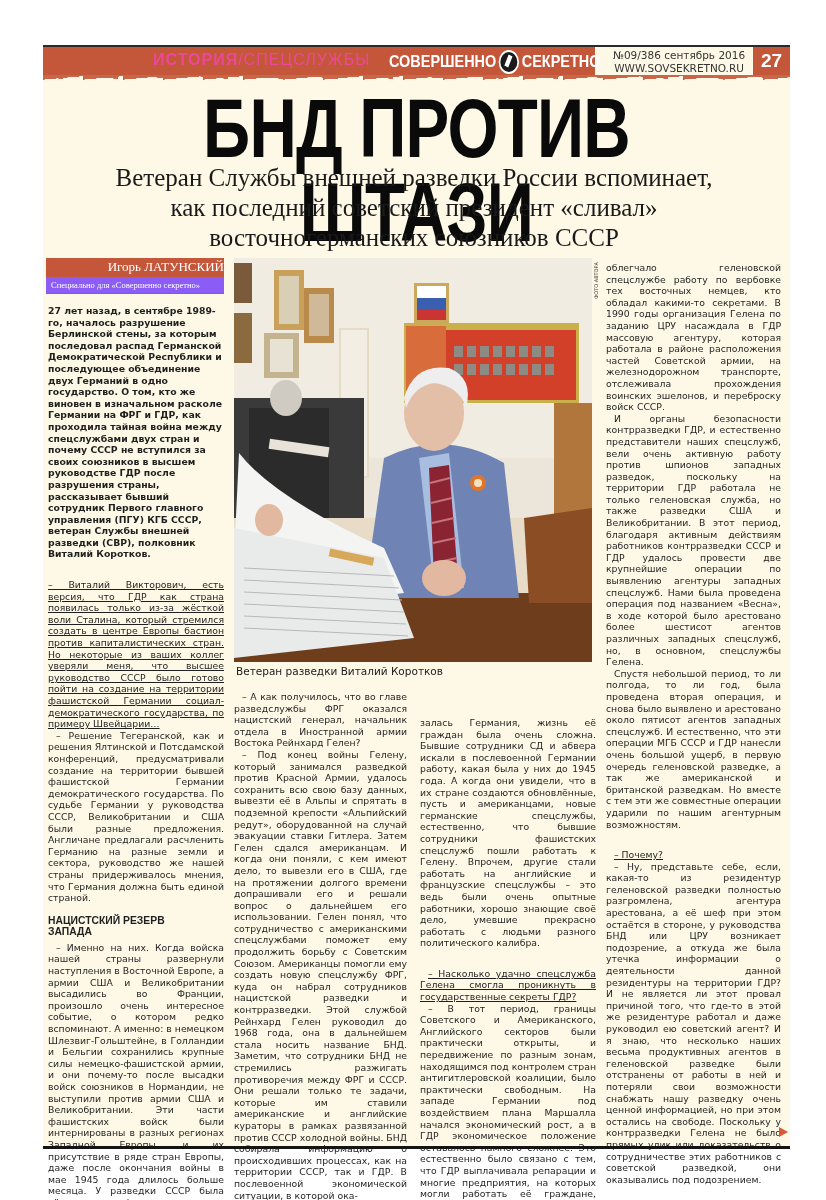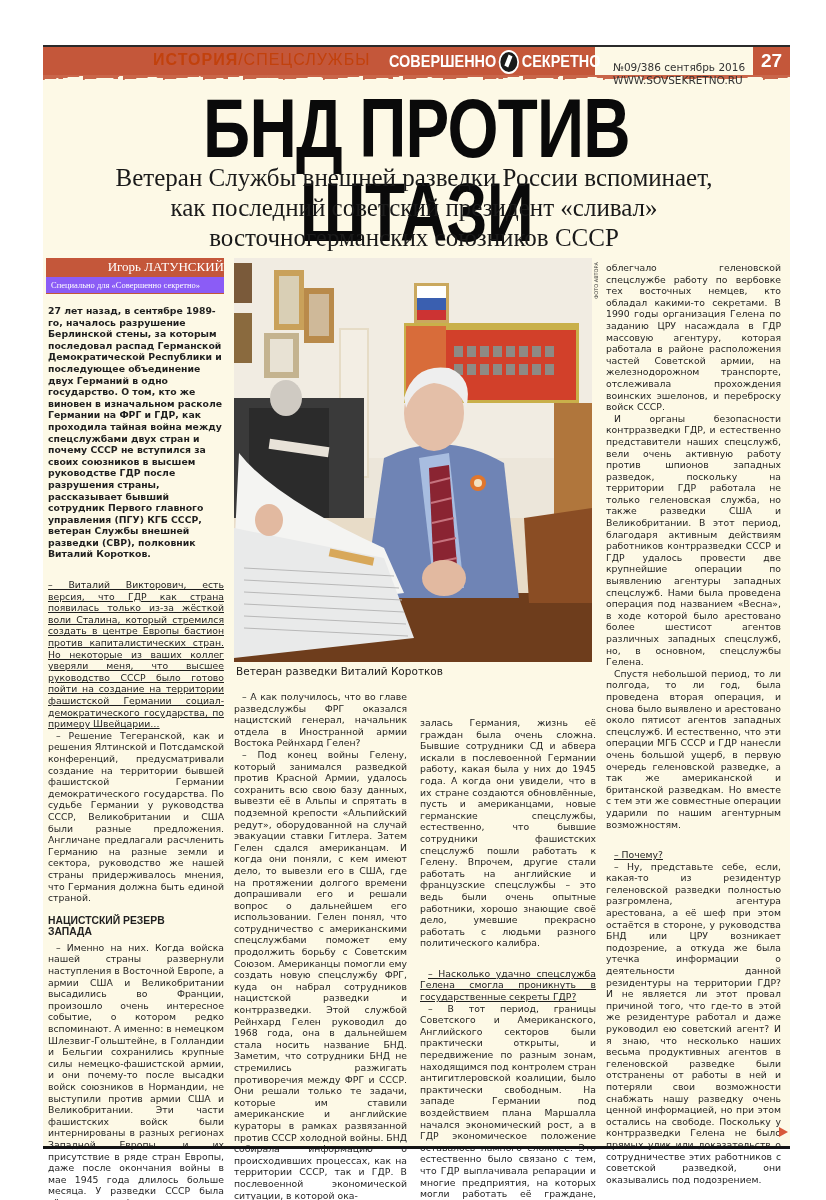--- a/index.html
+++ b/index.html
@@ -21,38 +21,38 @@
   }
   .hdr-rag {
     position: absolute; left: 0; top: 28px; width: 747px; height: 8px;
     background:
       linear-gradient(175deg, #c4573a 0 40%, transparent 41%) 0 0/40px 8px repeat-x,
       linear-gradient(185deg, #c4573a 0 30%, transparent 31%) 20px 0/55px 8px repeat-x;
     opacity: .9;
   }
   .hdr-section {
     position: absolute; left: 110px; top: 4px; font-family: "Liberation Sans", sans-serif;
-    font-size: 16px; font-weight: bold; color: #c2410c; letter-spacing: 1px;
+    font-size: 16px; font-weight: bold; color: #ec4899; letter-spacing: 1px;
   }
   .hdr-section .thin { font-weight: normal; }
   .hdr-logo {
     position: absolute; left: 346px; top: 3px; font-family: "Liberation Sans", sans-serif;
     font-size: 17px; font-weight: bold; color: #ffffff; display: flex; align-items: center; gap: 3px;
     transform: scaleX(.85); transform-origin: left center;
   }
   .logo-emblem {
     width: 20px; height: 20px; border-radius: 50%; background: #1a1a1a; border: 2px solid #fff;
     display: inline-block; position: relative;
   }
   .logo-emblem::after {
     content: ""; position: absolute; left: 7px; top: 3px; width: 5px; height: 12px; background: #fff; transform: rotate(25deg);
   }
   .hdr-issue {
-    position: absolute; left: 570px; top: 14px; font-family: "DejaVu Sans", sans-serif;
-    font-size: 10.5px; color: #333; line-height: 13px;
+    position: absolute; left: 570px; top: 2px; font-family: "DejaVu Sans", sans-serif;
+    font-size: 10.5px; color: #333; line-height: 13px; text-align: center;
   }
   .hdr-page {
     position: absolute; left: 710px; top: 0; width: 37px; height: 28px; background: #c4573a;
     color: #fff; font-family: "Liberation Sans", sans-serif; font-weight: bold; font-size: 19px;
     text-align: center; line-height: 28px;
   }
   
   .headline {
     position: absolute; left: 43px; top: 86px; width: 747px; text-align: center;
     font-family: "Liberation Sans", sans-serif; font-weight: bold; font-size: 84px; line-height: 84px;

